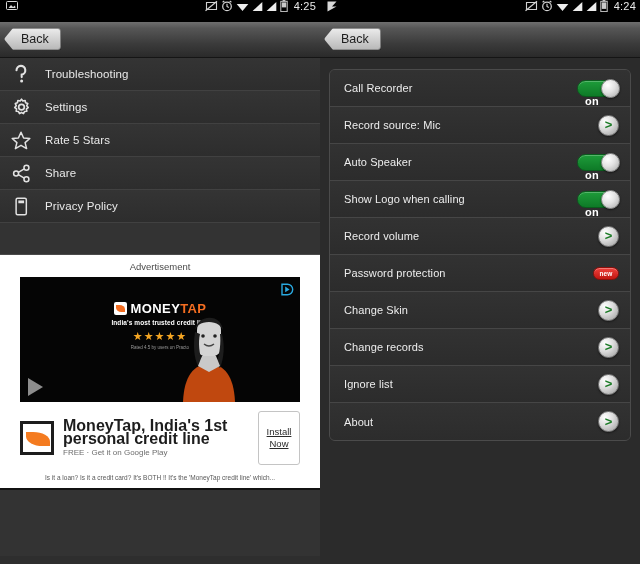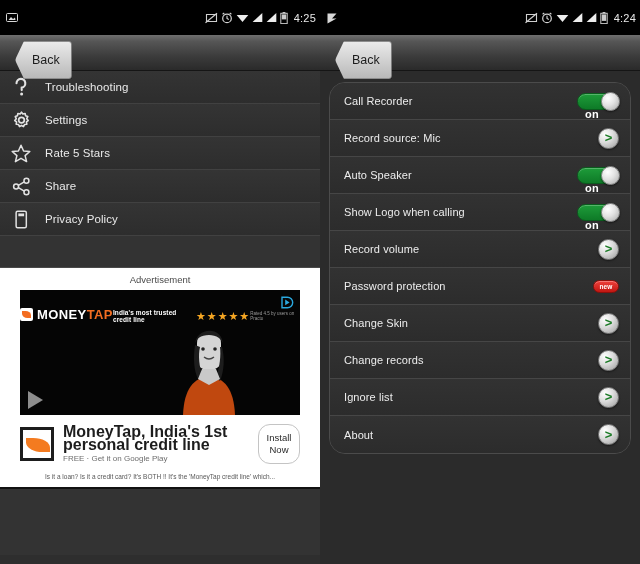--- a/index.html
+++ b/index.html
@@ -9,36 +9,36 @@
     font-family: "Liberation Sans", sans-serif;
     overflow: hidden;
   }
   .screens { display: flex; width: 640px; height: 564px; }
   .screen { width: 320px; height: 564px; position: relative; overflow: hidden; }
   .screen.left  { background: #2e2e2e; }
   .screen.right { background: #2b2b2b; }
 
   
   .statusbar {
-    height: 35px; background: #000; display: flex; align-items: center;
+    height: 22px; background: #000; display: flex; align-items: flex-start;
     padding: 0 4px 0 6px; position: relative; z-index: 5;
   }
   .sb-left { display: flex; align-items: center; gap: 4px; }
   .sb-right { margin-left: auto; display: flex; align-items: center; gap: 3px; }
   .sb-clock { color: #e8e8e8; font-size: 11px; letter-spacing: .2px; margin-left: 3px; }
   .sb-ico { display: block; }
 
   
   .actionbar {
     height: 36px; position: relative;
     background: linear-gradient(to bottom, #6f6f6f 0%, #565656 18%, #3b3b3b 62%, #2a2a2a 100%);
     border-bottom: 1px solid #151515;
   }
   .backbtn {
-    position: absolute; left: 15px; top: 6px; height: 38px;
+    position: absolute; left: 4px; top: 6px; height: 22px;
     padding: 0 11px 0 16px; display: flex; align-items: center;
     color: #1c1c1c; font-size: 12.5px;
     background: linear-gradient(to bottom, #eaeaea, #b9b9b9);
     border: 1px solid #8d8d8d;
     border-radius: 3px;
     clip-path: polygon(9px 0, 100% 0, 100% 100%, 9px 100%, 0 50%);
     box-shadow: 0 1px 1px rgba(0,0,0,.5);
   }
 
   
@@ -64,22 +64,22 @@
   .ad-label {
     text-align: center; font-size: 9.5px; color: #4a4a4a;
     padding: 6px 0 5px;
   }
   .ad-video {
     position: relative; margin: 0 20px; height: 125px;
     background: #050505; overflow: hidden;
   }
   .ad-choice { position: absolute; right: 6px; top: 5px; }
   .ad-brandbox {
-    position: absolute; left: 0; right: 0; top: 16px;
-    display: flex; flex-direction: row; align-items: center;
+    position: absolute; left: 0; right: 0; top: 24px;
+    display: flex; flex-direction: column; align-items: center;
   }
   .mt-logo-row { display: flex; align-items: center; gap: 4px; }
   .mt-mark {
     width: 13px; height: 13px; background: #fff; border-radius: 2px;
     position: relative; overflow: hidden;
   }
   .mt-mark::after {
     content: ""; position: absolute; left: 2px; top: 3px;
     width: 9px; height: 7px; background: #f36d21;
     border-radius: 0 60% 0 60%;
@@ -105,35 +105,35 @@
   }
   .ad-appicon::after {
     content: ""; position: absolute; left: 3px; top: 8px;
     width: 24px; height: 14px; background: #f47b20;
     border-radius: 0 70% 0 70%;
   }
   .ad-txt { flex: 1; min-width: 0; }
   .ad-title { font-size: 16px; color: #1d1d1d; line-height: 13px; font-weight: bold; }
   .ad-sub { font-size: 8px; color: #6d6d6d; margin-top: 3px; }
   .ad-install {
-    flex: none; width: 42px; height: 40px; border: 1px solid #c4c4c4;
-    border-radius: 12px; color: #2a2a2a; font-size: 9.5px;
+    flex: none; width: 42px; height: 54px; border: 1px solid #c4c4c4;
+    border-radius: 3px; color: #2a2a2a; font-size: 9.5px;
     display: flex; flex-direction: column; align-items: center; justify-content: center;
-    line-height: 12px; background: #fff;
+    line-height: 12px; background: #fff; text-decoration: underline;
   }
   .ad-desc { font-size: 6.5px; color: #575757; padding: 5px 20px 0; text-align: center; }
   .ad-bottom-rule { height: 2px; background: #111; margin-top: 7px; }
   .left-footer { background: #333333; height: 66px; }
 
   
   .card {
     margin: 11px 9px 0 9px;
     background: #2f2f2f;
     border: 1px solid #4b4b4b;
-    border-radius: 16px;
+    border-radius: 6px;
     overflow: hidden;
   }
   .srow {
     height: 37px; display: flex; align-items: center;
     padding: 0 11px 0 14px;
     border-bottom: 1px solid #464646;
     background: linear-gradient(to bottom, #323232, #2c2c2c);
   }
   .srow:last-child { border-bottom: none; }
   .srow-label { color: #ededed; font-size: 11px; flex: 1; letter-spacing: .1px; }

